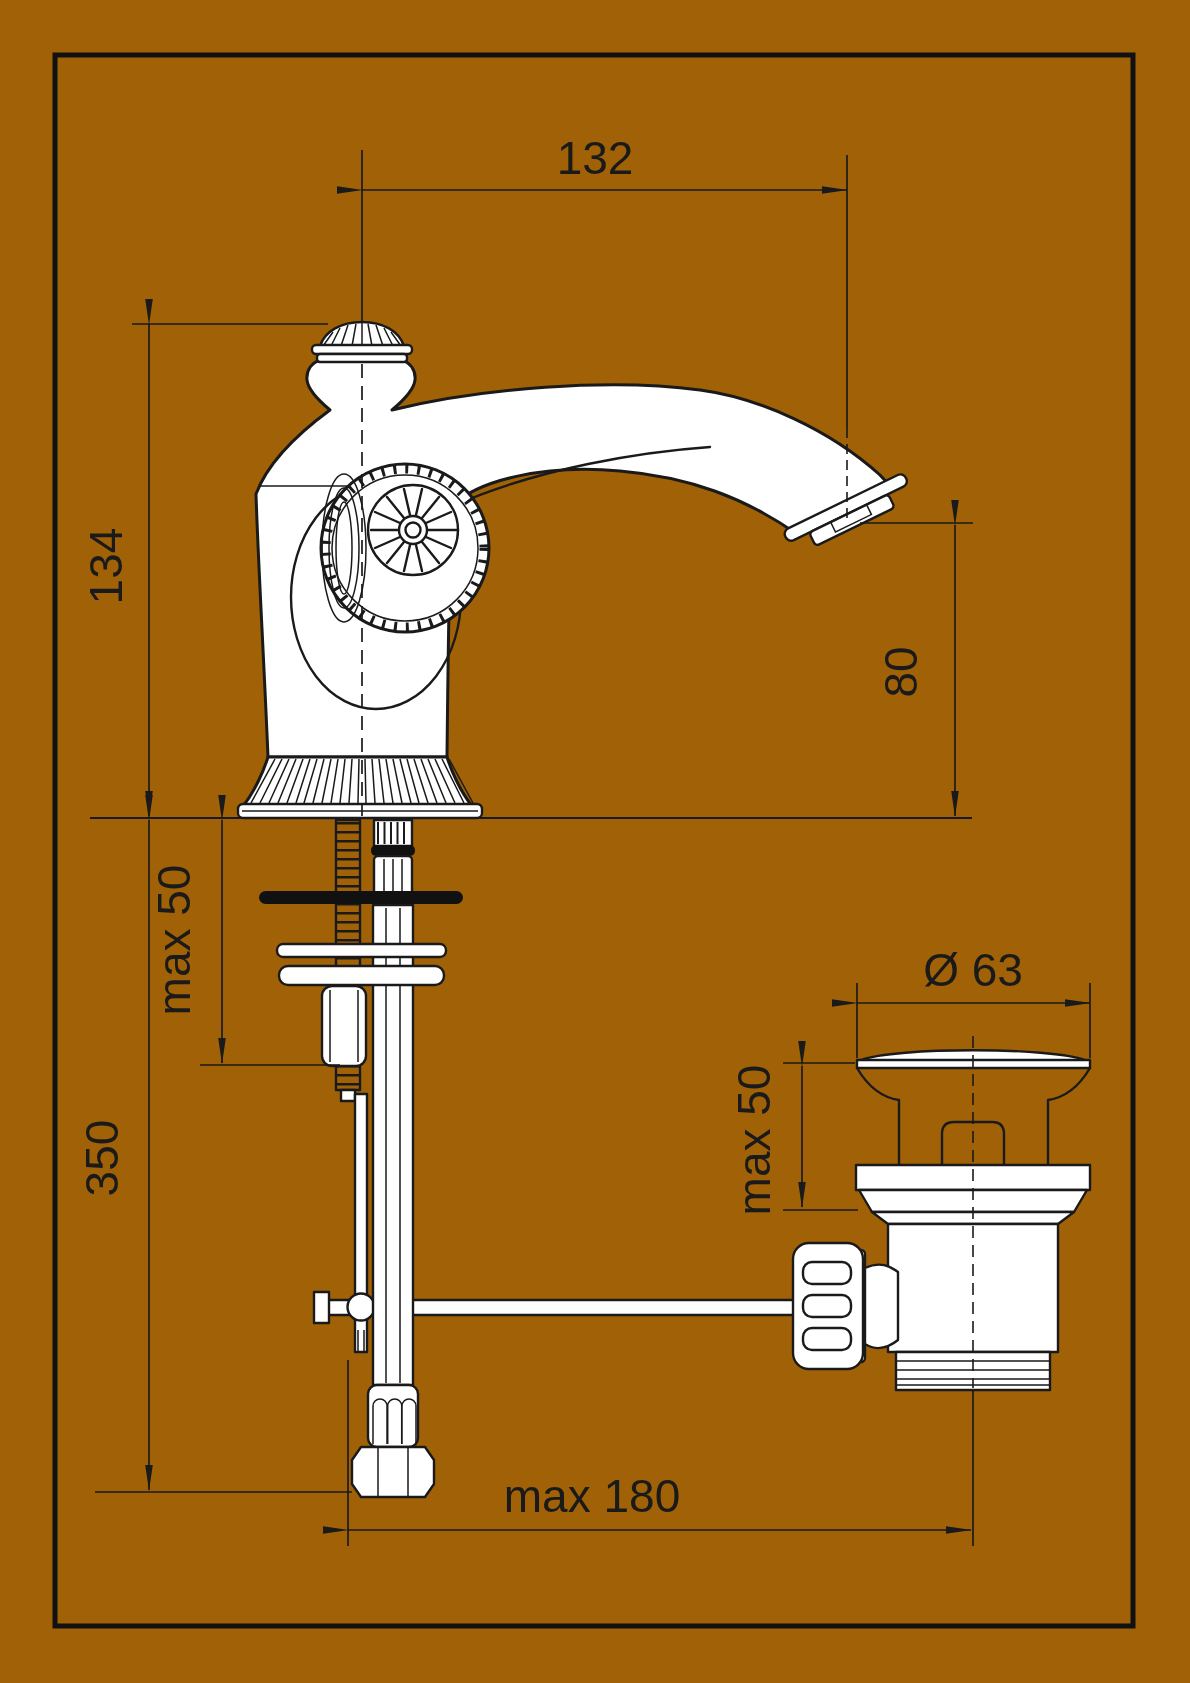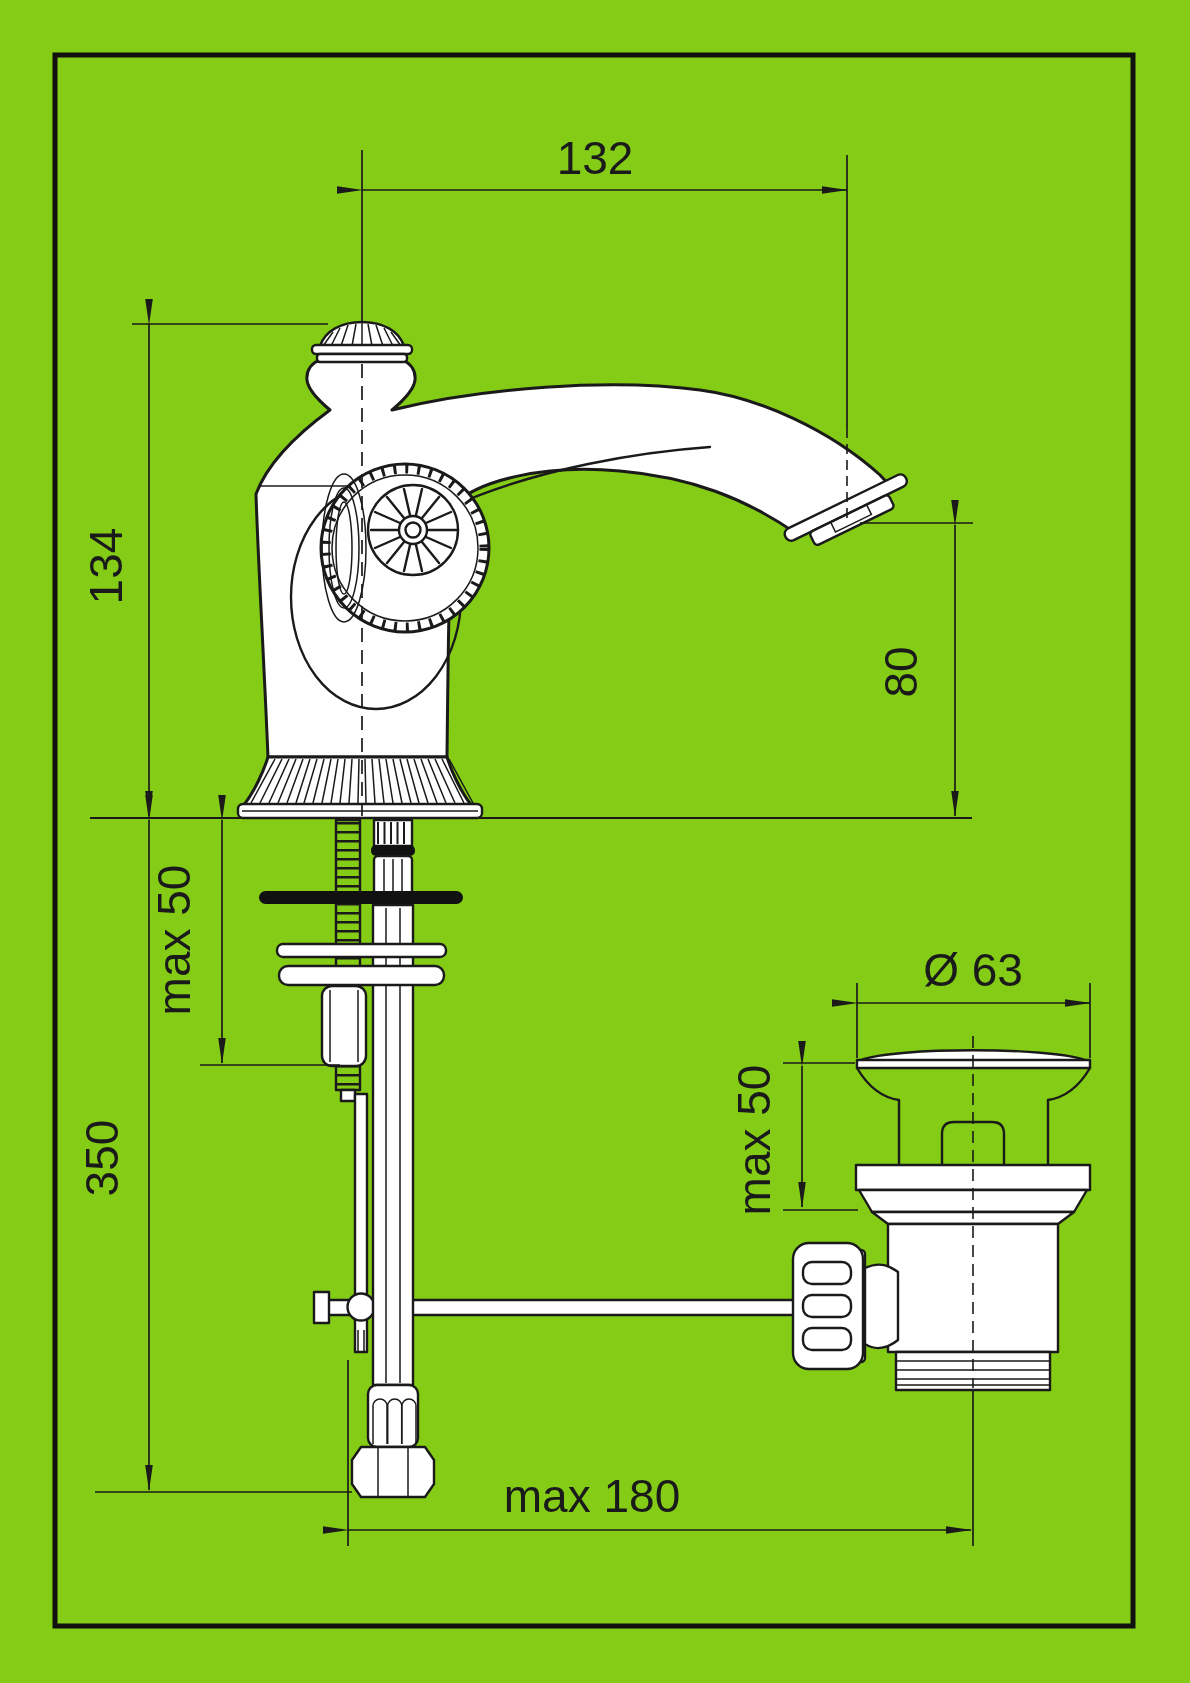--- a/index.html
+++ b/index.html
@@ -1,16 +1,16 @@
 <!DOCTYPE html>
 <html><head>
 <meta charset="utf-8">
 <style>
   html,body{margin:0;padding:0;background:#fff;}
-  .page{width:1190px;height:1683px;background:#84cc16;position:relative;overflow:hidden;}
+  .page{width:1190px;height:1683px;background:#a16207;position:relative;overflow:hidden;}
   svg{display:block;width:1190px;height:1683px;}
   svg text{font-family:"Liberation Sans","DejaVu Sans",sans-serif;font-size:46px;fill:#1a1a1a;}
   .ink{stroke:#1a1a1a;fill:none;stroke-width:2.4;stroke-linecap:round;stroke-linejoin:round;}
   .ink3{stroke:#1a1a1a;fill:none;stroke-width:3;stroke-linecap:round;stroke-linejoin:round;}
   .fw{fill:#ffffff;}
   .thin{stroke:#1a1a1a;fill:none;stroke-width:1.5;}
   .dim{stroke:#1a1a1a;fill:none;stroke-width:1.7;}
   .blk{fill:#111111;stroke:none;}
 </style>
 </head>

